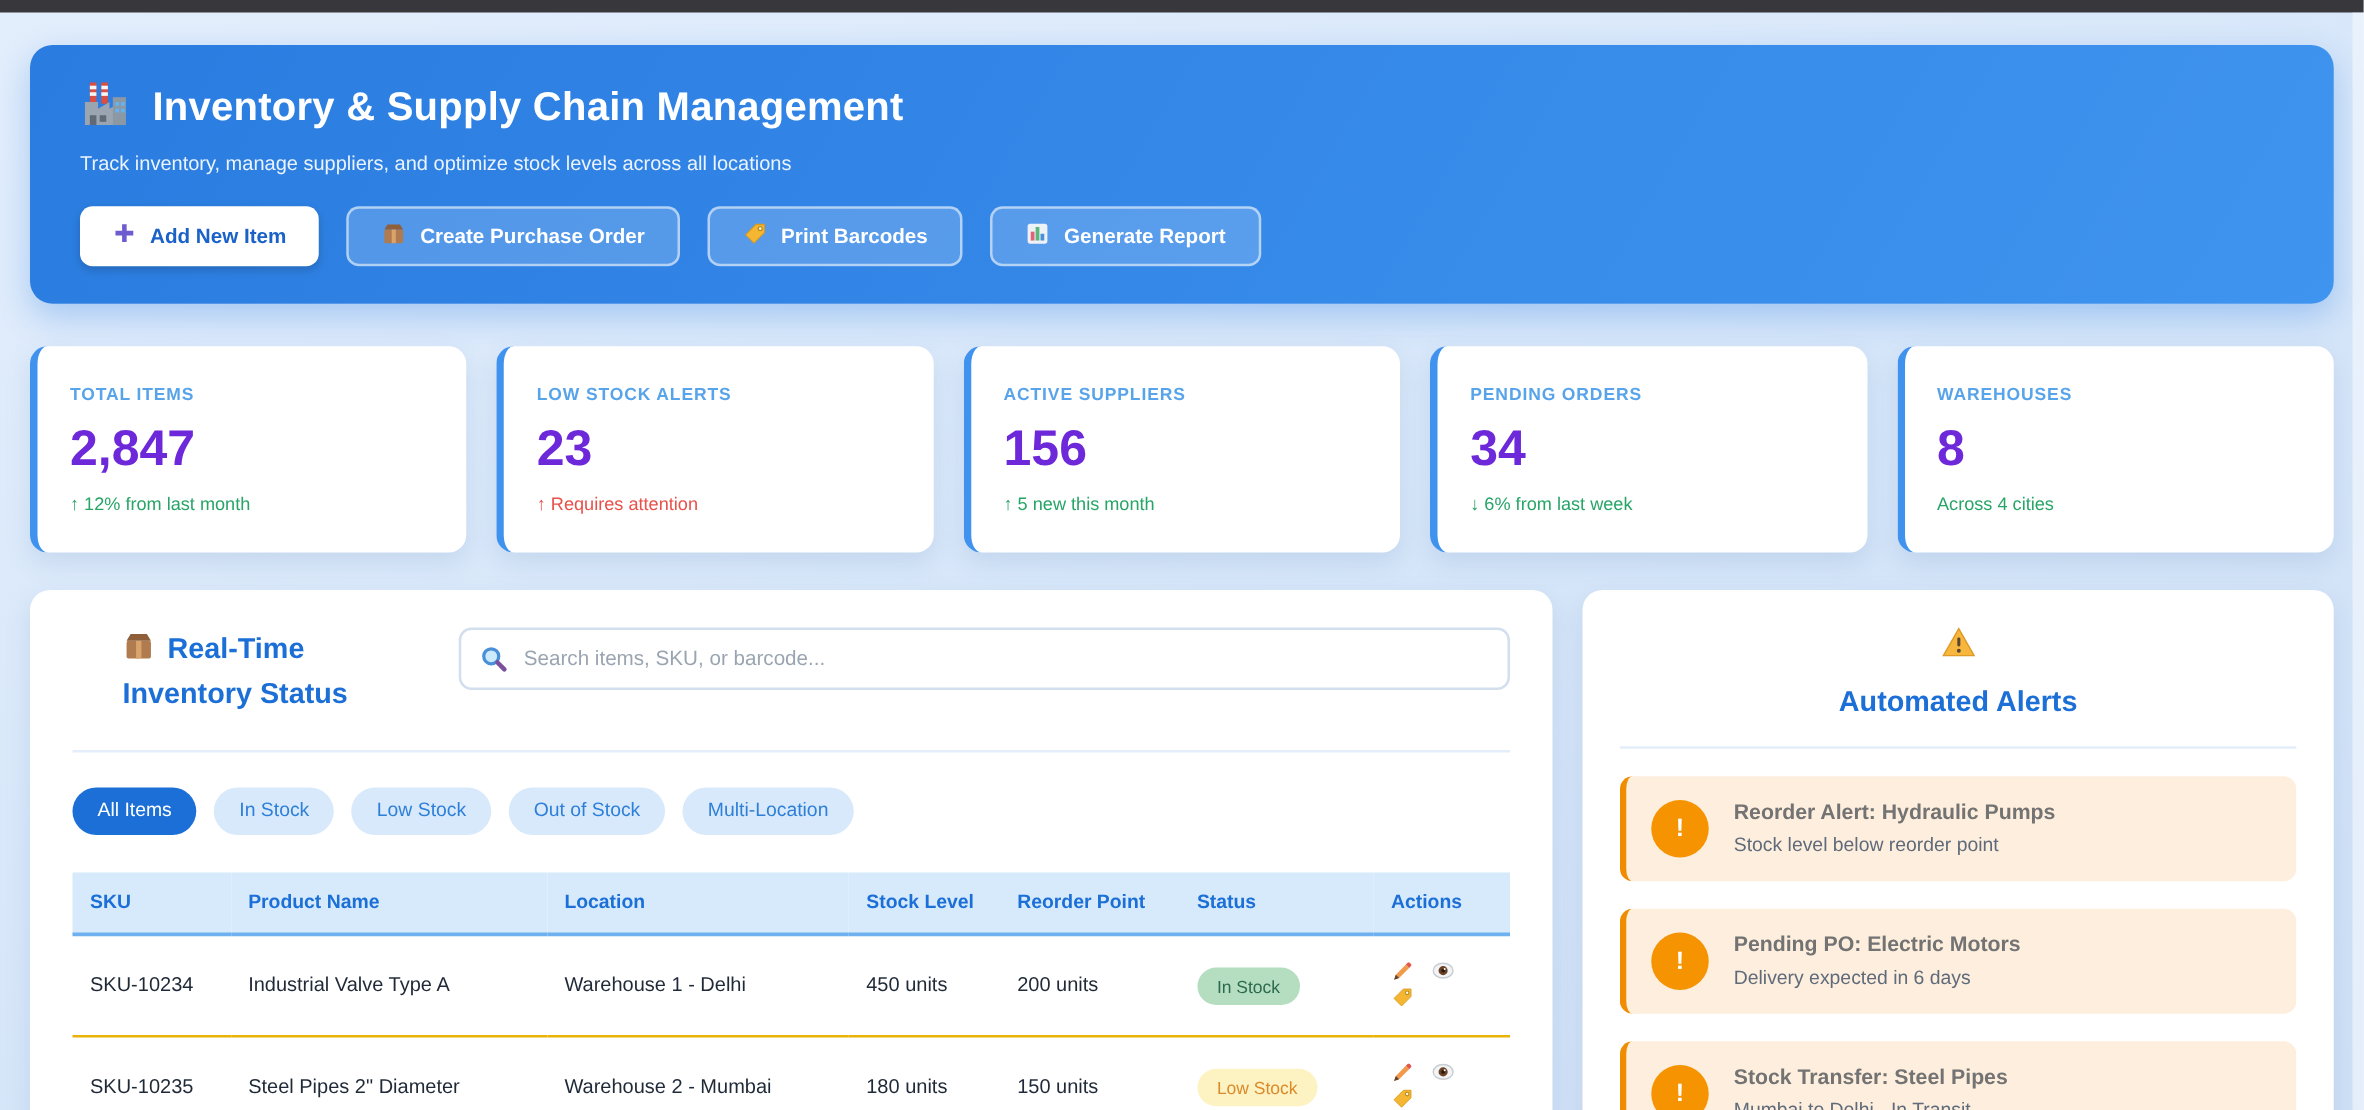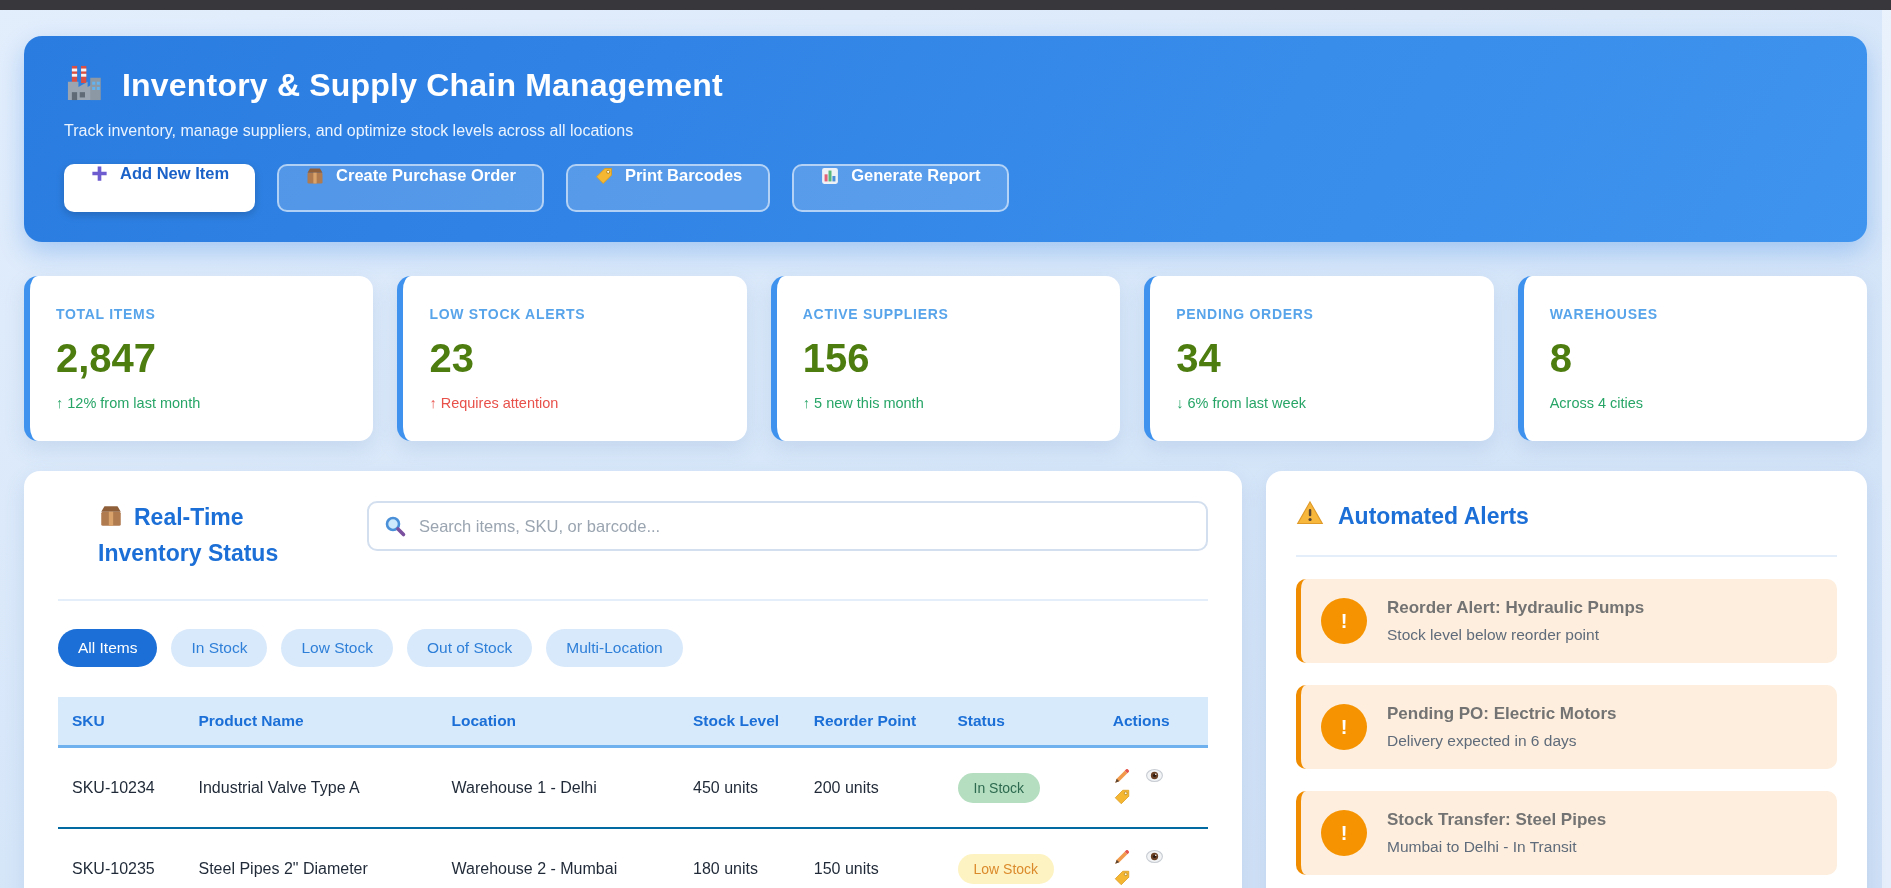--- a/index.html
+++ b/index.html
@@ -15,36 +15,36 @@
   .hero {
     background:linear-gradient(120deg,#2a7ce0 0%,#3f94ef 100%);
     border-radius:18px; padding:26px 40px 30px 40px;
     box-shadow:0 10px 26px rgba(47,128,226,.32);
   }
   .hero-title-row { display:flex; align-items:center; gap:16px; }
   .hero-title { color:#ffffff; font-size:32px; font-weight:bold; letter-spacing:.2px; }
   .hero-sub { color:#eaf3fe; font-size:16px; margin-top:14px; }
   .hero-buttons { display:flex; gap:22px; margin-top:24px; }
   .btn {
-    display:inline-flex; align-items:flex-start; gap:11px; height:48px; padding:0 26px;
+    display:inline-flex; align-items:center; gap:11px; height:48px; padding:0 26px;
     border-radius:10px; font-size:16.5px; font-weight:bold; cursor:pointer; border:none;
     font-family:"Liberation Sans", sans-serif;
   }
   .btn-primary { background:#ffffff; color:#1b62c8; box-shadow:0 3px 8px rgba(0,0,0,.18); }
   .btn-secondary { background:rgba(255,255,255,.18); border:2px solid rgba(255,255,255,.55); color:#ffffff; }
 
   
   .stats { display:flex; gap:24px; margin-top:34px; }
   .stat-card {
     flex:1; background:#ffffff; border-radius:14px; border-left:6px solid #3f93ee;
     padding:30px 26px 12px 26px; height:165px;
     box-shadow:0 8px 20px rgba(100,140,190,.18);
   }
   .stat-label { color:#58a4ea; font-size:14px; font-weight:bold; letter-spacing:.7px; }
-  .stat-value { color:#4d7c0f; font-size:40px; font-weight:bold; margin-top:16px; line-height:1; }
+  .stat-value { color:#6d28d9; font-size:40px; font-weight:bold; margin-top:16px; line-height:1; }
   .stat-trend { font-size:14.5px; margin-top:17px; }
   .trend-green { color:#27a567; }
   .trend-red { color:#e8504a; }
 
   
   .main { display:flex; gap:24px; margin-top:30px; align-items:flex-start; }
   .panel { background:#ffffff; border-radius:16px; box-shadow:0 8px 20px rgba(100,140,190,.18); }
   .panel-left { width:1218px; padding:30px 34px; height:580px; }
   .panel-right { width:601px; padding:28px 30px; height:580px; }
 
@@ -72,27 +72,27 @@
   .pill-active { background:#1b6fd6; color:#ffffff; }
   .pill-idle { background:#d8e9fb; color:#2e7fd8; }
 
   table { width:100%; border-collapse:collapse; margin-top:30px; table-layout:fixed; }
   col.c-sku{width:11%} col.c-prod{width:22%} col.c-loc{width:21%} col.c-stock{width:10.5%}
   col.c-re{width:12.5%} col.c-status{width:13.5%} col.c-act{width:9.5%}
   thead th {
     background:#d6eafc; color:#1b6fd6; font-size:15.5px; font-weight:bold; text-align:left;
     padding:15px 6px 15px 14px; border-bottom:3px solid #6fb1ef;
   }
-  tbody td { font-size:16px; color:#1f2937; padding:18px 6px 18px 14px; border-bottom:2px solid #0369a1; }
+  tbody td { font-size:16px; color:#1f2937; padding:18px 6px 18px 14px; border-bottom:2px solid #eab308; }
   .badge { display:inline-block; padding:7px 16px; border-radius:16px; font-size:14px; }
   .badge-in  { background:#b5dec0; color:#2d6a4f; }
   .badge-low { background:#fdf3c2; color:#db8a2b; }
   .act-btn { background:none; border:none; cursor:pointer; padding:0; margin-right:10px; vertical-align:middle; }
 
-  .alerts-title-row { display:flex; align-items:center; gap:14px; color:#1b6fd6; font-size:23px; font-weight:bold; }
+  .alerts-title-row { display:flex; align-items:center; gap:14px; color:#1b6fd6; font-size:23px; font-weight:bold;flex-direction:column; }
   .alert-card {
     display:flex; gap:20px; align-items:center;
     background:#fdeedd; border-left:5px solid #ef8c00; border-radius:10px;
     padding:18px 20px; margin-top:22px; min-height:84px;
   }
   .alert-dot {
     width:46px; height:46px; border-radius:50%; background:#f59300; color:#ffffff;
     font-weight:bold; font-size:20px; display:flex; align-items:center; justify-content:center; flex:none;
   }
   .alert-title { color:#737373; font-size:17px; font-weight:bold; }

